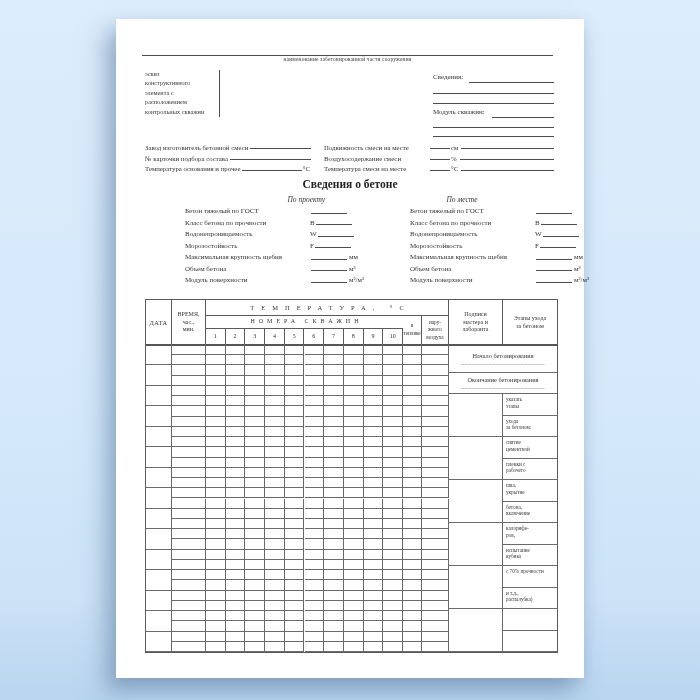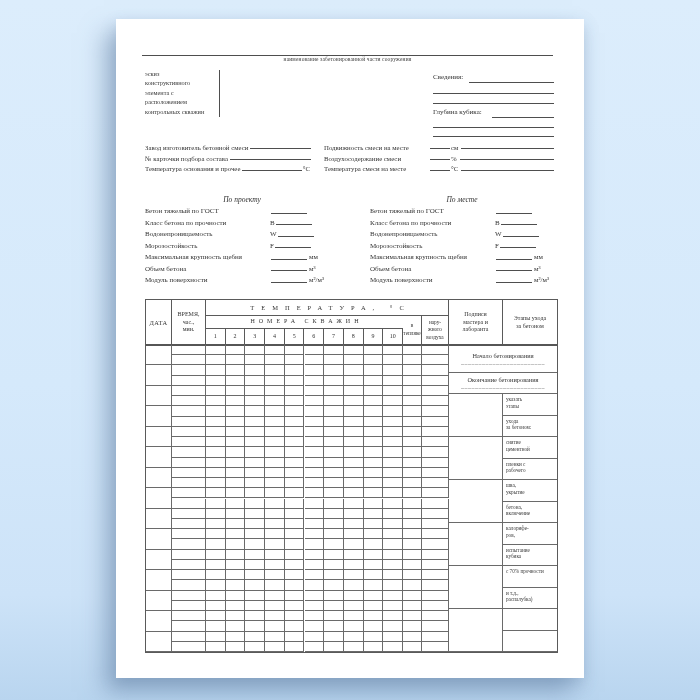--- a/index.html
+++ b/index.html
@@ -26,21 +26,21 @@
   .mix-left{width:166px;flex:none;display:flex;align-items:flex-end;}
   .mix-right{flex:1;display:flex;align-items:flex-end;margin-left:13px;}
   .mix-right .mlbl{width:104px;flex:none;}
   .fillx{flex:1;border-bottom:1px solid #4e4e4e;height:1px;margin:0 0 1.5px 2px;}
   .fill20{width:20px;flex:none;border-bottom:1px solid #4e4e4e;height:1px;margin:0 0 1.5px 2px;}
   .unit{padding:0 1px;white-space:nowrap;}
 
   .spec-title{left:0;top:159px;width:468px;text-align:center;font-size:11.5px;font-weight:bold;color:#222;}
   .colhead{font-style:italic;font-size:7.5px;text-align:center;color:#333;}
   .spec-col{position:absolute;top:185px;}
-  .spec-row{display:flex;height:11.45px;font-size:7px;align-items:flex-end;color:#333;}
+  .spec-row{display:flex;height:11.45px;font-size:7px;align-items:flex-end;color:#333;margin-left:40px;}
   .spec-label{width:125px;flex:none;}
   .spec-line{width:36px;border-bottom:1px solid #4e4e4e;height:1px;margin:0 0 1.5px 1px;flex:none;}
   .spec-sfx{padding-left:2px;white-space:nowrap;}
 
   .ctable{position:absolute;left:29px;top:280px;width:411px;height:352px;
     border:1px solid #5a5a5a;box-sizing:content-box;font-size:6px;color:#333;}
   .hc{position:absolute;display:flex;flex-direction:column;align-items:center;justify-content:center;
     text-align:center;box-sizing:border-box;border-right:1px solid #5a5a5a;line-height:7.6px;}
   .hline{position:absolute;height:0;border-top:1px solid #5a5a5a;}
   .hthick{position:absolute;height:0;border-top:2px solid #565656;}
@@ -65,21 +65,21 @@
       <div>расположением</div>
       <div>контрольных скважин</div>
     </div>
   <div class="vline" style="left:103px;top:51px;height:47px;"></div>
 
   <div class="abs label7" style="left:317px;top:54px;">Сведения:</div>
   <div class="uline" style="left:353px;top:63px;width:85px;"></div>
   <div class="uline" style="left:317px;top:74px;width:121px;"></div>
   <div class="uline" style="left:317px;top:83.5px;width:121px;"></div>
 
-  <div class="abs label7" style="left:317px;top:89px;">Глубина кубика:</div>
+  <div class="abs label7" style="left:317px;top:89px;">Модуль скважин:</div>
   <div class="uline" style="left:376px;top:98px;width:62px;"></div>
   <div class="uline" style="left:317px;top:108px;width:121px;"></div>
   <div class="uline" style="left:317px;top:117px;width:121px;"></div>
 
   <div class="abs mix" id="mix-section">
       <div class="mix-row">
         <div class="mix-left">
           <span>Завод изготовитель бетонной смеси</span>
           <span class="fillx"></span>
         </div>
@@ -110,21 +110,22 @@
         </div>
         <div class="mix-right">
           <span class="mlbl">Температура смеси на месте</span>
           <span class="fill20"></span>
           <span class="unit">°С</span>
           <span class="fillx"></span>
         </div>
       </div>
     </div>
 
-  <div class="abs colhead" style="left:29px;top:176px;width:194px;">По проекту</div>
+  <div class="abs spec-title">Сведения о бетоне</div>
+  <div class="abs colhead" style="left:15px;top:176px;width:194px;text-align:right;">По проекту</div>
   <div class="abs colhead" style="left:254px;top:176px;width:184px;">По месте</div>
   <div class="spec-col" id="spec-left" style="left:29px;width:200px;">
       <div class="spec-row">
         <span class="spec-label">Бетон тяжелый по ГОСТ</span>
         <span class="spec-line"></span>
       </div>
       <div class="spec-row">
         <span class="spec-label">Класс бетона по прочности</span>
         <span>В</span>
         <span class="spec-line"></span>

